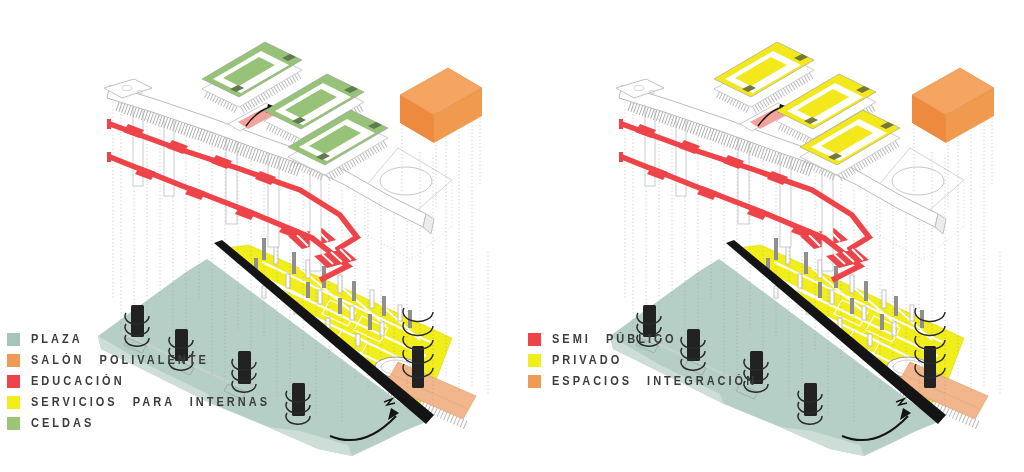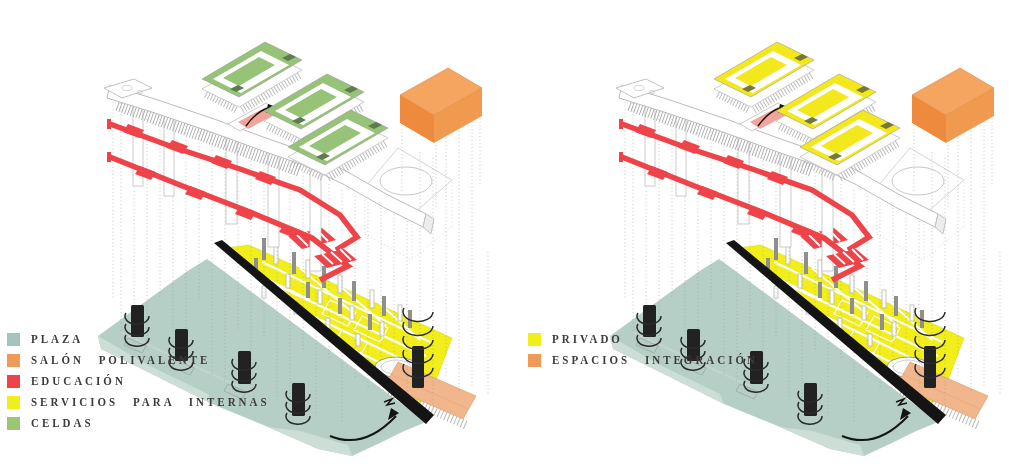--- a/index.html
+++ b/index.html
@@ -1,17 +1,17 @@
 <!DOCTYPE html>
 <html style="--c-red: #ee4348; --c-pink: #f2a49b; --c-orange_top: #f5a55f; --c-orange_left: #ed8a3e; --c-orange_right: #f09a50; --c-yellow_floor: #f2ee1b; --c-teal_ground: #b6cfc6; --c-teal_terrace: #cdded7; --c-peach_walkway: #f1b68c; --c-wall_black: #141414;"><head>
 <meta charset="utf-8">
 <style>
   html,body{margin:0;padding:0;background:#ffffff;}
   body{width:1024px;height:472px;overflow:hidden;font-family:"Liberation Sans",sans-serif;}
-  .board{display:flex;width:1024px;height:472px;background:#fff;font-family:Liberation Serif, serif;}
+  .board{display:flex;width:1024px;height:472px;background:#fff;}
   .panel{position:relative;width:512px;height:472px;margin:0;flex:0 0 512px;}
   .axon{position:absolute;inset:0;width:512px;height:472px;display:block;}
   .legend{position:absolute;top:329px;left:7px;width:420px;pointer-events:none;}
   .panel--right .legend{left:16px;}
   .legend-rows{list-style:none;margin:0;padding:0;}
   .legend-row{display:flex;align-items:center;height:20px;margin-bottom:1px;}
   .swatch{width:13px;height:13px;margin-right:11px;flex:0 0 13px;}
   .legend-label{font-size:11px;font-weight:700;letter-spacing:3px;word-spacing:9px;
     color:#3c3c3c;white-space:nowrap;transform:scaleY(1.12);transform-origin:left center;}
   .legend-titles{margin-top:6px;}
@@ -320,20 +320,24 @@
     </div>
   </figure>
 
   <figure class="panel panel--right">
     <svg class="axon" viewBox="0 0 512 472" style="--roof: #f2e81c; --roofDark: #75763a;">
       <use href="#axon"></use>
     </svg>
     <div class="legend">
       <ul class="legend-rows">
           <li class="legend-row">
+          <span class="swatch" style="background-color: rgb(238, 67, 72);"></span>
+          <span class="legend-label">SEMI PÚBLICO</span>
+        </li>
+          <li class="legend-row">
           <span class="swatch" style="background-color: rgb(242, 238, 27);"></span>
           <span class="legend-label">PRIVADO</span>
         </li>
           <li class="legend-row">
           <span class="swatch" style="background-color: rgb(240, 154, 87);"></span>
           <span class="legend-label">ESPACIOS INTEGRACIÓN</span>
         </li>
         </ul>
       <div class="legend-titles">
           <div class="legend-title-line"></div>

